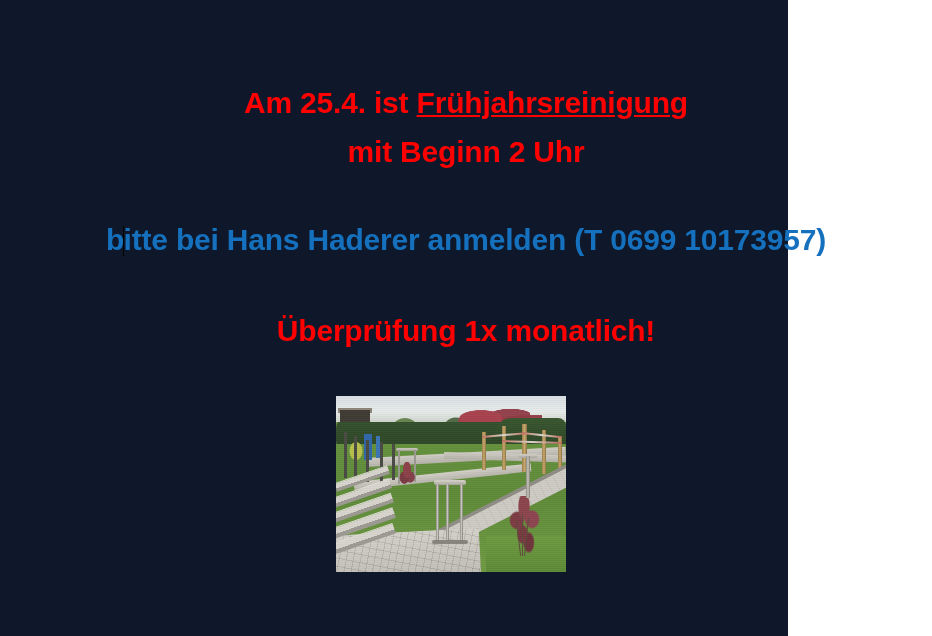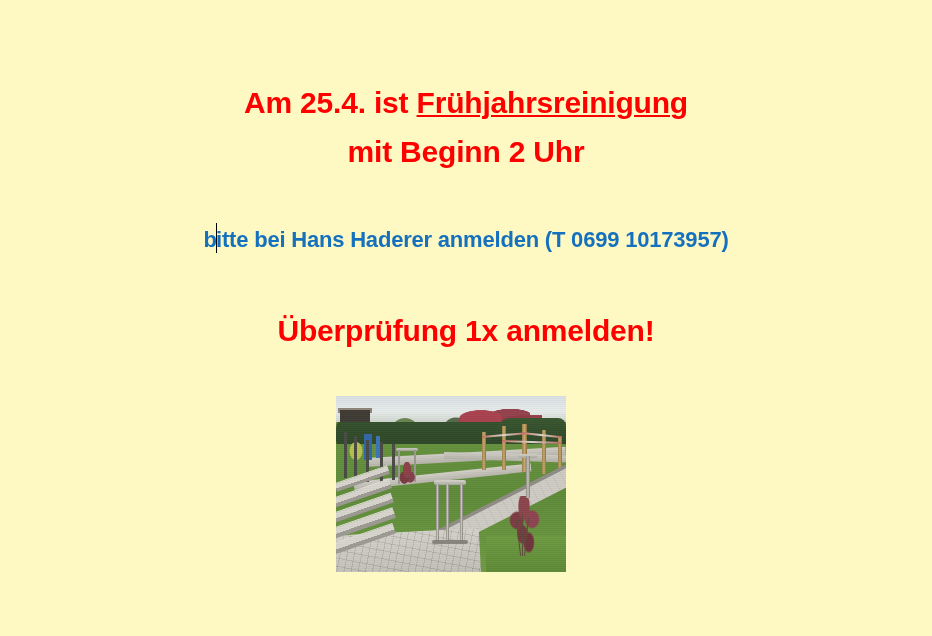--- a/index.html
+++ b/index.html
@@ -10,23 +10,23 @@
   body {
     width: 932px;
     height: 636px;
     background: #ffffff;
     font-family: "Liberation Sans", sans-serif;
     overflow: hidden;
   }
 
   #page {
     position: relative;
-    width: 932px;
+    width: 788px;
     height: 636px;
-    background: #fef9c3;
+    background: #0f172a;
   }
 
   
   .doc-body {
     position: absolute;
     left: 0;
     top: 0;
     width: 932px;
   }
 
@@ -37,21 +37,21 @@
     letter-spacing: -0.2px;
   }
 
   .line-red {
     color: #fe0000;
     font-size: 30px;
   }
 
   .line-blue {
     color: #1571be;
-    font-size: 22px;
+    font-size: 30px;
   }
 
   .l1 { position: absolute; top: 86px;  left: 0; width: 932px; }
   .l2 { position: absolute; top: 135px; left: 0; width: 932px; }
   .l3 { position: absolute; top: 223px; left: 0; width: 932px; }
   .l4 { position: absolute; top: 314px; left: 0; width: 932px; }
 
   .uline { text-decoration: underline; text-decoration-thickness: 2px; text-underline-offset: 2px; }
 
   
@@ -306,21 +306,21 @@
     <div class="line line-red l1">
       <span>Am 25.4. ist </span><span class="uline">Frühjahrsreinigung</span>
     </div>
 
     <div class="line line-red l2">mit Beginn 2 Uhr</div>
 
     <div class="line line-blue l3">
       <span>b</span><span class="caret"></span><span>itte bei Hans Haderer anmelden (T 0699 10173957)</span>
     </div>
 
-    <div class="line line-red l4">Überprüfung 1x anmelden!</div>
+    <div class="line line-red l4">Überprüfung 1x monatlich!</div>
 
   </div>
 
   <div class="photo-wrap">
     <div class="photo">
       <div class="ph sky"></div>
       <div class="ph far-trees"></div>
       <div class="ph house-roof"></div>
       <div class="ph house"></div>
       <div class="ph autumn"></div>

